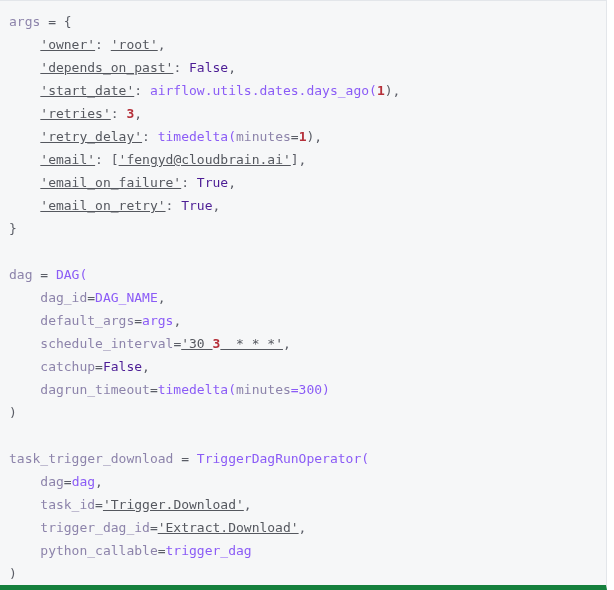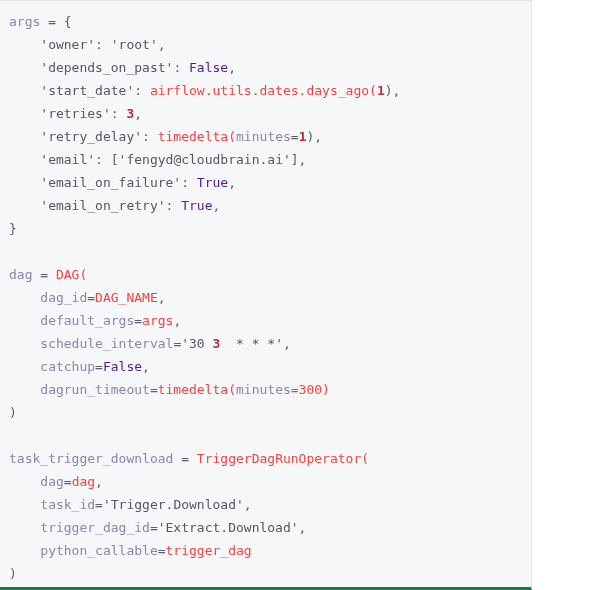--- a/index.html
+++ b/index.html
@@ -9,26 +9,26 @@
   }
   body {
     width: 614px;
     height: 590px;
     overflow: hidden;
     background: #ffffff;
     font-family: "DejaVu Sans Mono", "Liberation Mono", monospace;
   }
   #code-block {
     box-sizing: border-box;
-    width: 532px;
+    width: 607px;
     height: 590px;
     background: #f6f7f8;
     border-top: 1px solid #e3e6ea;
     border-right: 1px solid #e3e6ea;
-    border-bottom: 3px solid #15803d;
+    border-bottom: 5px solid #15803d;
     border-left: none;
     padding: 9px 0 9px 0;
     overflow: hidden;
   }
   pre.code {
     margin: 0;
     padding: 0;
     font-family: "DejaVu Sans Mono", "Liberation Mono", monospace;
     font-size: 13px;
     line-height: 23px;
@@ -38,23 +38,23 @@
   }
   .ln {
     display: block;
     height: 23px;
     padding-left: 9px;
     white-space: pre;
   }
   
   .t-def  { color: #5a5d66; }            
   .t-name { color: #8d84ab; }            
-  .t-str  { color: #55585f; }            
+  .t-str  { color: #55585f; text-decoration: underline; }            
   .t-kw   { color: #4c1d95; }            
   .t-num  { color: #b5303a; font-weight: bold; }  
-  .t-plain{ color: #ef4444; }            
+  .t-plain{ color: #8b5cf6; }            
 </style>
 </head>
 <body>
 
 <div id="code-block">
   <pre class="code" id="code-content"><span class="ln"><span class="t-name">args</span><span class="t-def"> = {</span></span><span class="ln"><span class="t-def">    </span><span class="t-str">'owner'</span><span class="t-def">: </span><span class="t-str">'root'</span><span class="t-def">,</span></span><span class="ln"><span class="t-def">    </span><span class="t-str">'depends_on_past'</span><span class="t-def">: </span><span class="t-kw">False</span><span class="t-def">,</span></span><span class="ln"><span class="t-def">    </span><span class="t-str">'start_date'</span><span class="t-def">: </span><span class="t-plain">airflow.utils.dates.days_ago(</span><span class="t-num">1</span><span class="t-def">),</span></span><span class="ln"><span class="t-def">    </span><span class="t-str">'retries'</span><span class="t-def">: </span><span class="t-num">3</span><span class="t-def">,</span></span><span class="ln"><span class="t-def">    </span><span class="t-str">'retry_delay'</span><span class="t-def">: </span><span class="t-plain">timedelta(</span><span class="t-name">minutes</span><span class="t-def">=</span><span class="t-num">1</span><span class="t-def">),</span></span><span class="ln"><span class="t-def">    </span><span class="t-str">'email'</span><span class="t-def">: [</span><span class="t-str">'fengyd@cloudbrain.ai'</span><span class="t-def">],</span></span><span class="ln"><span class="t-def">    </span><span class="t-str">'email_on_failure'</span><span class="t-def">: </span><span class="t-kw">True</span><span class="t-def">,</span></span><span class="ln"><span class="t-def">    </span><span class="t-str">'email_on_retry'</span><span class="t-def">: </span><span class="t-kw">True</span><span class="t-def">,</span></span><span class="ln"><span class="t-def">}</span></span><span class="ln">&nbsp;</span><span class="ln"><span class="t-name">dag</span><span class="t-def"> = </span><span class="t-plain">DAG(</span></span><span class="ln"><span class="t-def">    </span><span class="t-name">dag_id</span><span class="t-def">=</span><span class="t-plain">DAG_NAME</span><span class="t-def">,</span></span><span class="ln"><span class="t-def">    </span><span class="t-name">default_args</span><span class="t-def">=</span><span class="t-plain">args</span><span class="t-def">,</span></span><span class="ln"><span class="t-def">    </span><span class="t-name">schedule_interval</span><span class="t-def">=</span><span class="t-str">'30 </span><span class="t-num">3</span><span class="t-str">  * * *'</span><span class="t-def">,</span></span><span class="ln"><span class="t-def">    </span><span class="t-name">catchup</span><span class="t-def">=</span><span class="t-kw">False</span><span class="t-def">,</span></span><span class="ln"><span class="t-def">    </span><span class="t-name">dagrun_timeout</span><span class="t-def">=</span><span class="t-plain">timedelta(</span><span class="t-name">minutes</span><span class="t-plain">=300)</span></span><span class="ln"><span class="t-def">)</span></span><span class="ln">&nbsp;</span><span class="ln"><span class="t-name">task_trigger_download</span><span class="t-def"> = </span><span class="t-plain">TriggerDagRunOperator(</span></span><span class="ln"><span class="t-def">    </span><span class="t-name">dag</span><span class="t-def">=</span><span class="t-plain">dag</span><span class="t-def">,</span></span><span class="ln"><span class="t-def">    </span><span class="t-name">task_id</span><span class="t-def">=</span><span class="t-str">'Trigger.Download'</span><span class="t-def">,</span></span><span class="ln"><span class="t-def">    </span><span class="t-name">trigger_dag_id</span><span class="t-def">=</span><span class="t-str">'Extract.Download'</span><span class="t-def">,</span></span><span class="ln"><span class="t-def">    </span><span class="t-name">python_callable</span><span class="t-def">=</span><span class="t-plain">trigger_dag</span></span><span class="ln"><span class="t-def">)</span></span></pre>
 </div>
 
 </body></html>

